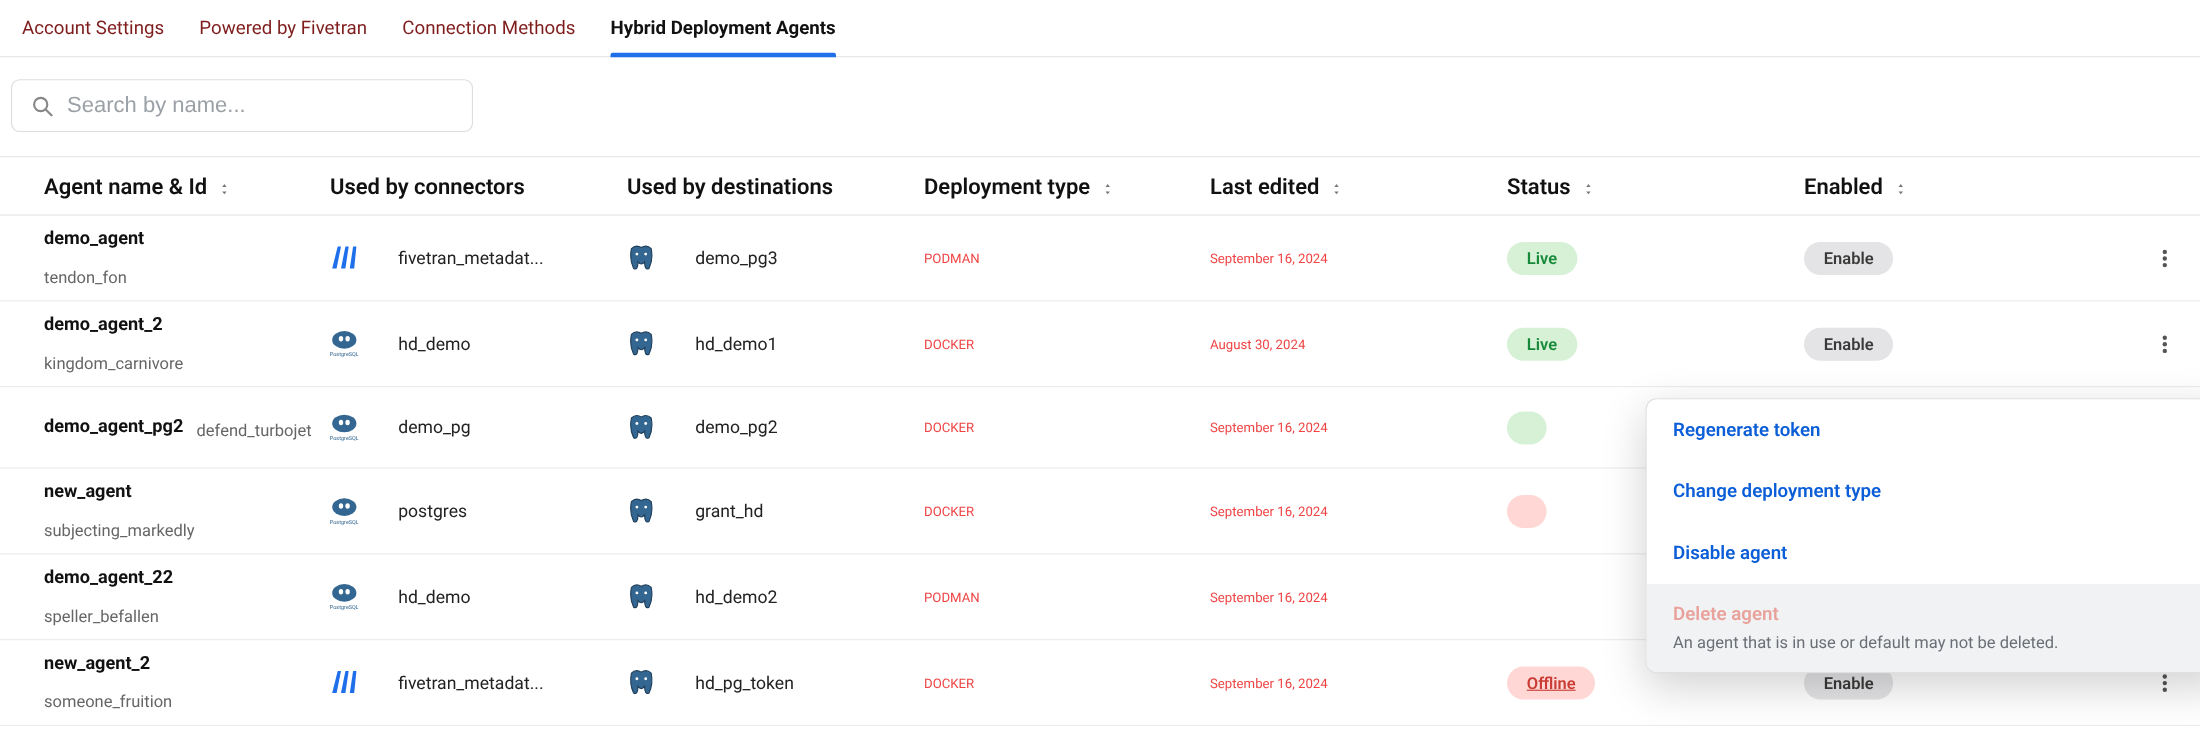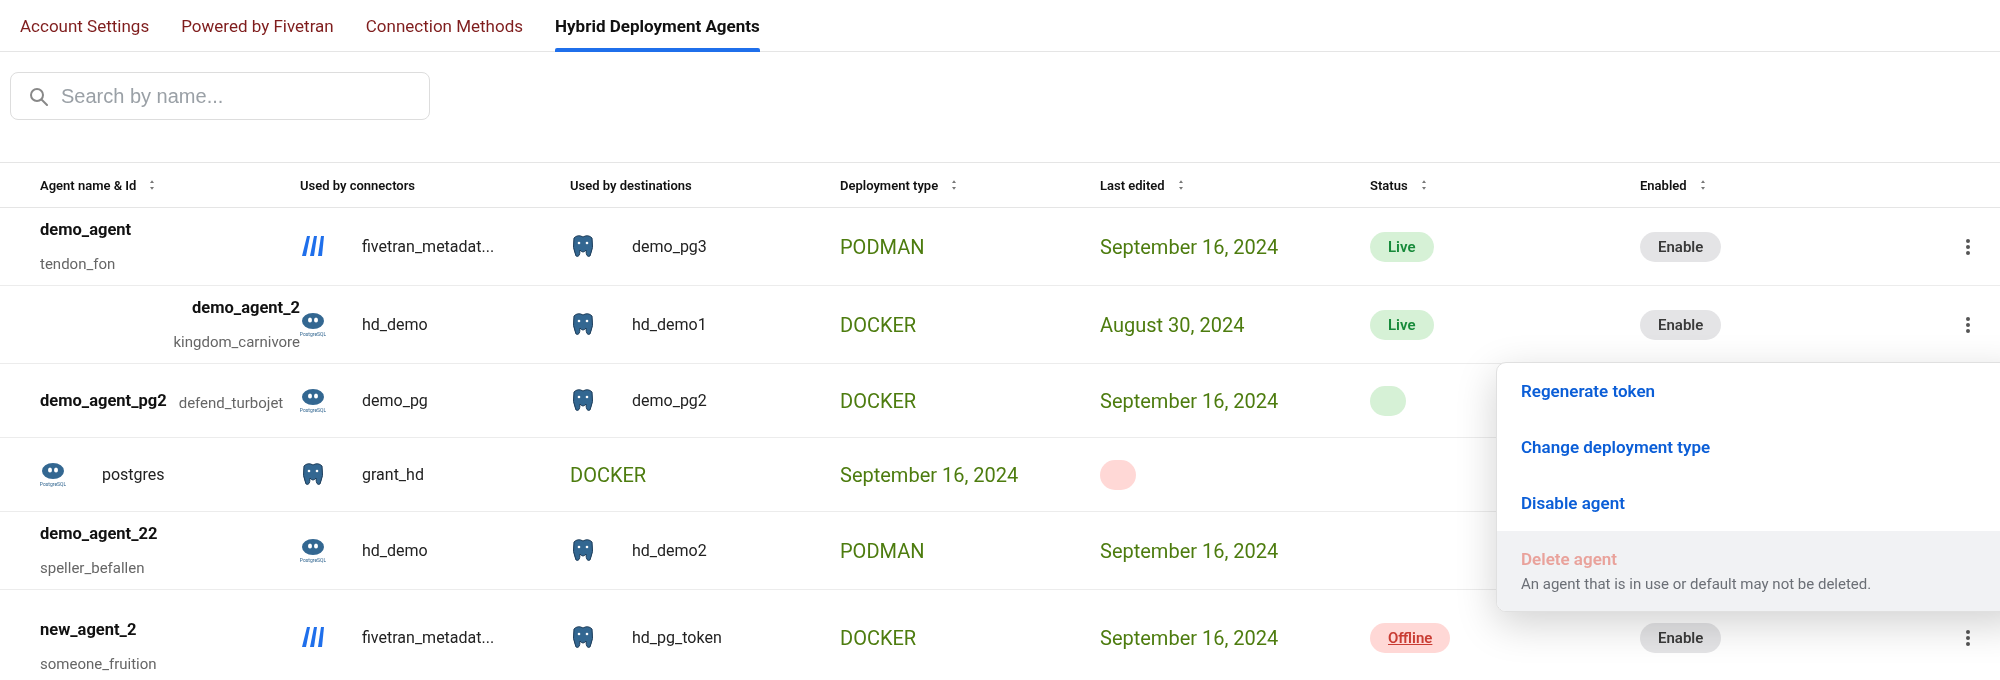--- a/index.html
+++ b/index.html
@@ -65,40 +65,39 @@
 
   
   .tbl { width: 100%; }
   .thead {
     display: grid;
     grid-template-columns: 260px 270px 270px 260px 270px 270px 260px 1fr;
     padding: 14px 20px 14px 40px;
     border-top: 1px solid #e5e5e5;
     border-bottom: 1px solid #e5e5e5;
     font-weight: 600;
-    font-size: 13px;
+    font-size: 20px;
     align-items: center;
-    margin-top: 20px;
   }
   .th { display: flex; align-items: center; gap: 10px; }
   .sort-icon { width: 12px; height: 16px; display: inline-block; }
   .row {
     display: grid;
     grid-template-columns: 260px 270px 270px 260px 270px 270px 260px 1fr;
     padding: 12px 20px 12px 40px;
     border-bottom: 1px solid #ececec;
     align-items: center;
     min-height: 74px;
   }
   .cell { display: flex; align-items: center; gap: 12px; }
   .agent-name { font-weight: 700; font-size: 16.5px; }
   .agent-id   { color: #666; font-size: 15px; margin-top: 4px; }
   .logo { width: 26px; height: 26px; display:inline-flex; align-items:center; justify-content:center; }
   .conn-dest-label { font-size: 16px; color: #222; margin-left: 24px; }
-  .deploy, .edited { font-size: 20px; color: #4d7c0f; }
+  .deploy, .edited { font-size: 12px; color: #ef4444; }
 
   .badge {
     display: inline-flex;
     align-items: center;
     justify-content: center;
     height: 30px;
     padding: 0 18px;
     border-radius: 15px;
     font-weight: 600;
     font-size: 15px;
@@ -286,21 +285,21 @@
         <div class="cell">
           <span class="badge enable">Enable</span>
         </div>
         <div class="cell">
           <span class="kebab">
             <span class="kebab-dot"></span>
           </span>
         </div>
       </div>
       <div class="row">
-        <div class="cell" style="flex-direction: column; align-items: flex-end;">
+        <div class="cell" style="flex-direction: column; align-items: flex-start;">
           <div class="agent-name">demo_agent_2</div>
           <div class="agent-id">kingdom_carnivore</div>
         </div>
         <div class="cell">
           <span class="logo">
             <svg width="26" height="26" viewBox="0 0 26 26">
               <use href="#ico-pg-logo"></use>
             </svg>
           </span>
           <span class="conn-dest-label">hd_demo</span>
@@ -362,20 +361,24 @@
           <span class="badge live"></span>
         </div>
         <div class="cell"></div>
         <div class="cell">
           <span class="kebab">
             <span class="kebab-dot"></span>
           </span>
         </div>
       </div>
       <div class="row">
+        <div class="cell" style="flex-direction: column; align-items: flex-start;">
+          <div class="agent-name">new_agent</div>
+          <div class="agent-id">subjecting_markedly</div>
+        </div>
         <div class="cell">
           <span class="logo">
             <svg width="26" height="26" viewBox="0 0 26 26">
               <use href="#ico-pg-logo"></use>
             </svg>
           </span>
           <span class="conn-dest-label">postgres</span>
         </div>
         <div class="cell">
           <span class="logo">
@@ -430,21 +433,21 @@
         </div>
         <div class="cell"></div>
         <div class="cell"></div>
         <div class="cell">
           <span class="kebab">
             <span class="kebab-dot"></span>
           </span>
         </div>
       </div>
       <div class="row">
-        <div class="cell" style="flex-direction: column; align-items: flex-start; margin-top: 18px;">
+        <div class="cell" style="flex-direction: column; align-items: flex-start;">
           <div class="agent-name">new_agent_2</div>
           <div class="agent-id">someone_fruition</div>
         </div>
         <div class="cell">
           <span class="logo">
             <svg width="26" height="26" viewBox="0 0 26 26">
               <use href="#ico-fivetran"></use>
             </svg>
           </span>
           <span class="conn-dest-label">fivetran_metadat...</span>

